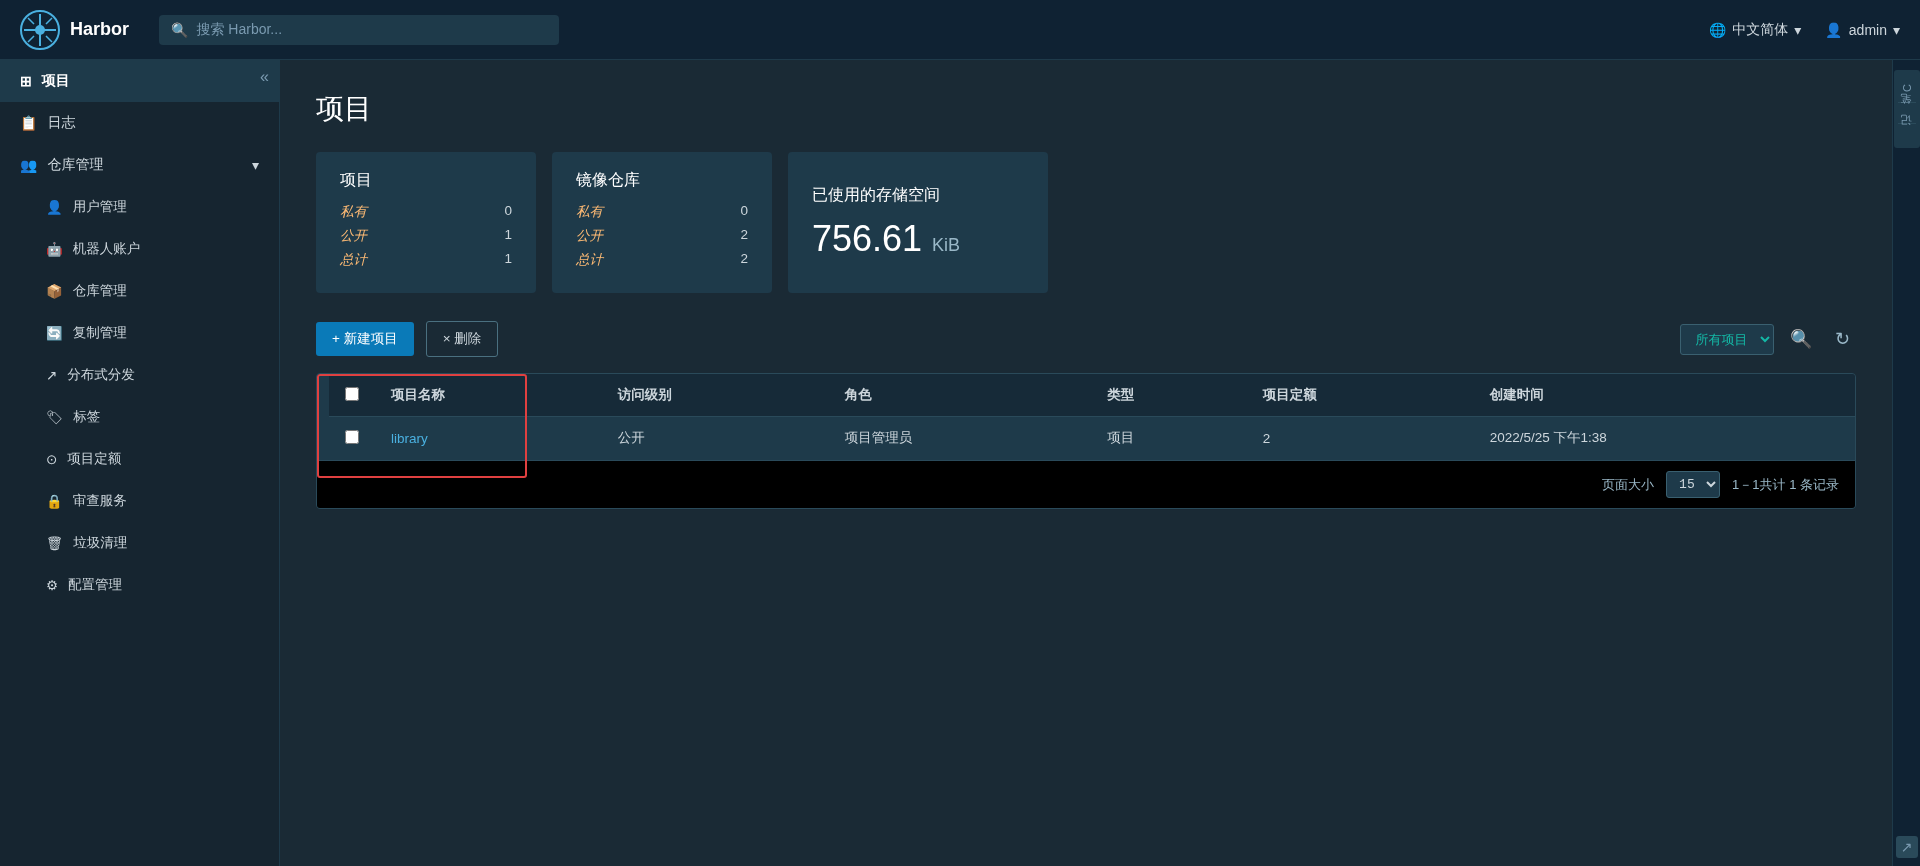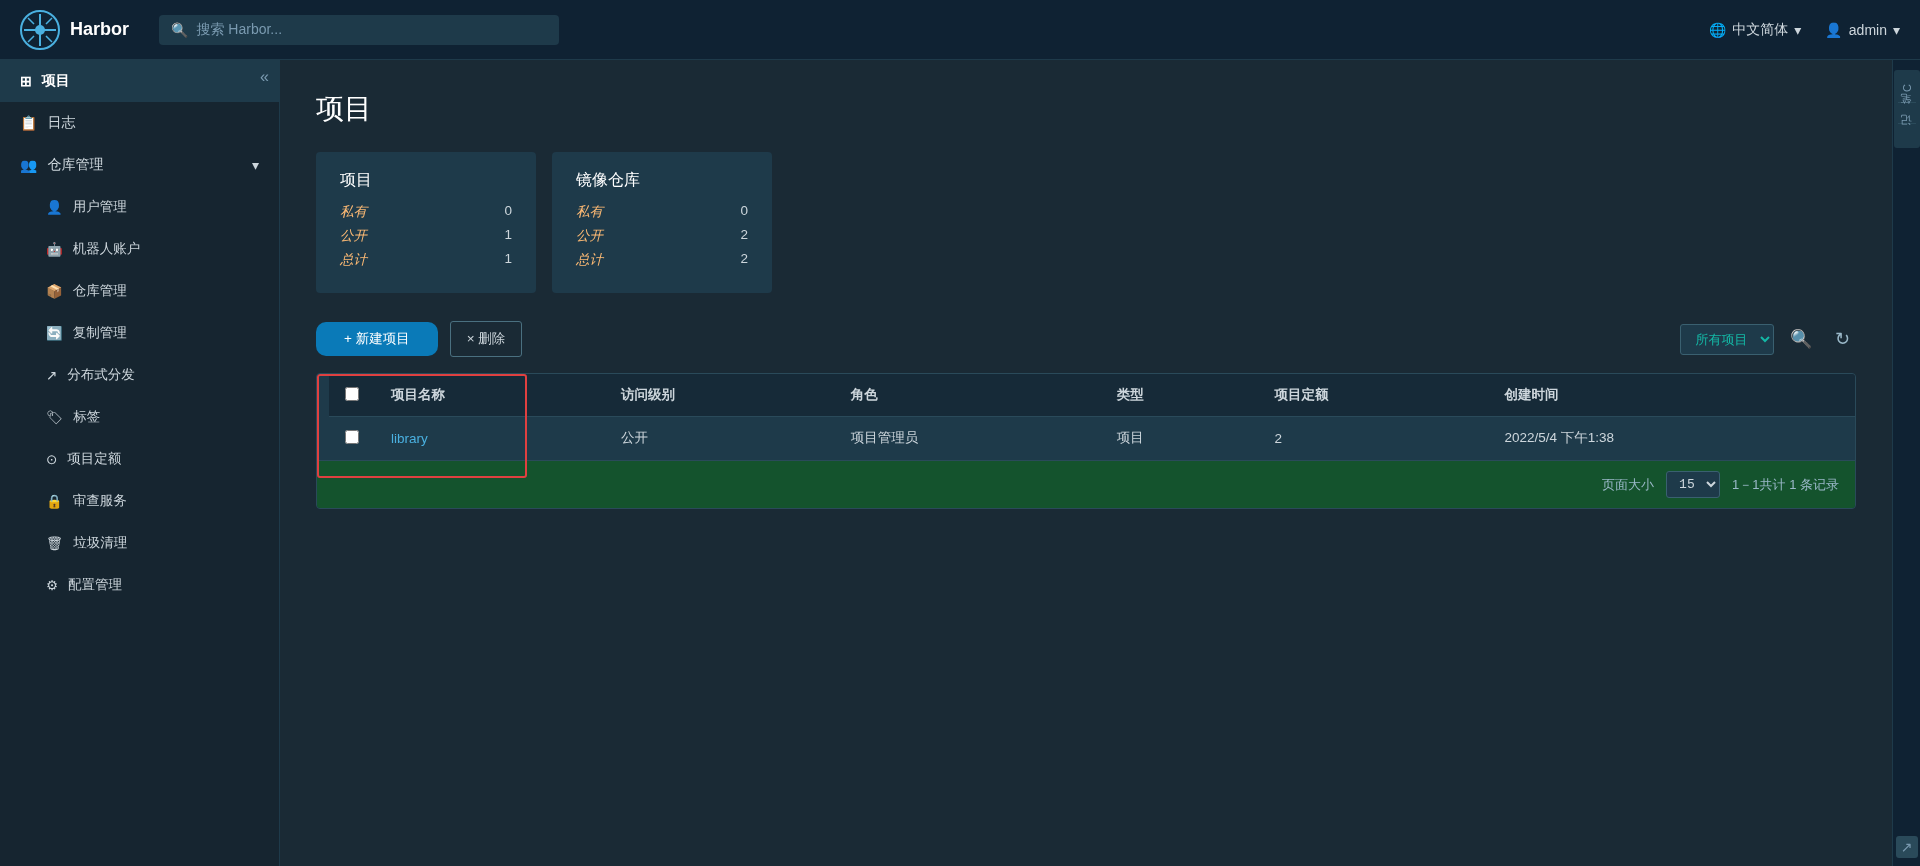--- a/index.html
+++ b/index.html
@@ -182,22 +182,22 @@
     .toolbar {
       display: flex;
       align-items: center;
       gap: 12px;
       margin-bottom: 16px;
     }
     .btn-primary {
       background: #0a7ab8;
       color: #fff;
       border: none;
-      padding: 8px 28px;
-      border-radius: 10px;
+      padding: 8px 16px;
+      border-radius: 3px;
       cursor: pointer;
       font-size: 13.5px;
       display: flex;
       align-items: center;
       gap: 6px;
     }
     .btn-secondary {
       background: transparent;
       color: #cdd6dc;
       border: 1px solid #4a7080;
@@ -269,21 +269,21 @@
 
     
     .pagination-row {
       display: flex;
       align-items: center;
       justify-content: flex-end;
       gap: 12px;
       padding: 10px 16px;
       font-size: 13px;
       color: #9ab8c8;
-      background: #14532d;
+      background: #000000;
       border-top: 1px solid #2a4a5a;
     }
     .page-size-select {
       background: #1e3a4a;
       border: 1px solid #3a6070;
       color: #cdd6dc;
       padding: 4px 8px;
       border-radius: 3px;
       font-size: 13px;
       font-family: Liberation Mono, monospace;
@@ -462,20 +462,27 @@
         <div class="stat-row">
           <span class="stat-label">公开</span>
           <span class="stat-value">2</span>
         </div>
         <div class="stat-row">
           <span class="stat-label">总计</span>
           <span class="stat-value">2</span>
         </div>
       </div>
 
+      <div class="stat-card storage">
+        <div class="storage-title">已使用的存储空间</div>
+        <div>
+          <span class="storage-value">756.61</span>
+          <span class="storage-unit">KiB</span>
+        </div>
+      </div>
 
     </div>
 
     <div class="toolbar">
       <button class="btn-primary">+ 新建项目</button>
       <button class="btn-secondary">× 删除</button>
       <div class="toolbar-right">
         <select class="filter-select">
           <option>所有项目</option>
           <option>私有</option>
@@ -529,21 +536,21 @@
         <tbody>
           <tr class="table-row">
             <td>
               <input type="checkbox" style="">
             </td>
             <td class="td-link">library</td>
             <td>公开</td>
             <td>项目管理员</td>
             <td>项目</td>
             <td>2</td>
-            <td>2022/5/4 下午1:38</td>
+            <td>2022/5/25 下午1:38</td>
           </tr>
         </tbody>
       </table>
 
       <div class="pagination-row">
         <span>页面大小</span>
         <select class="page-size-select">
           <option>15</option>
           <option>25</option>
           <option>50</option>

